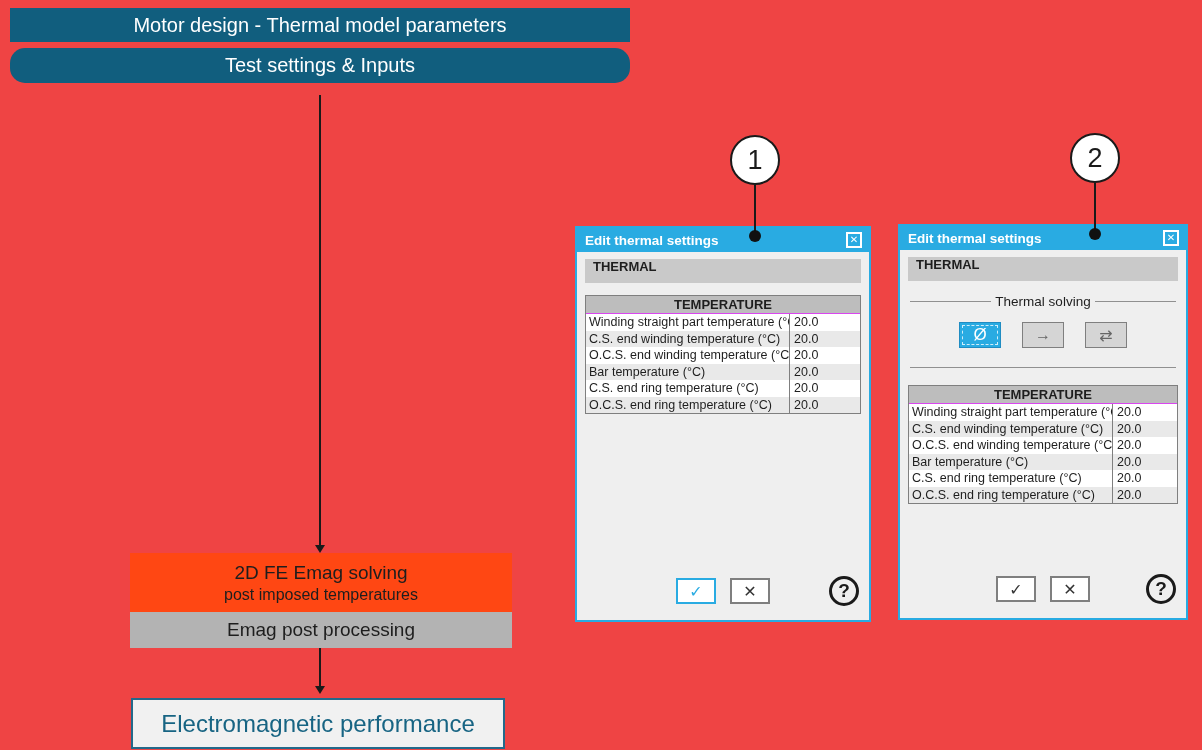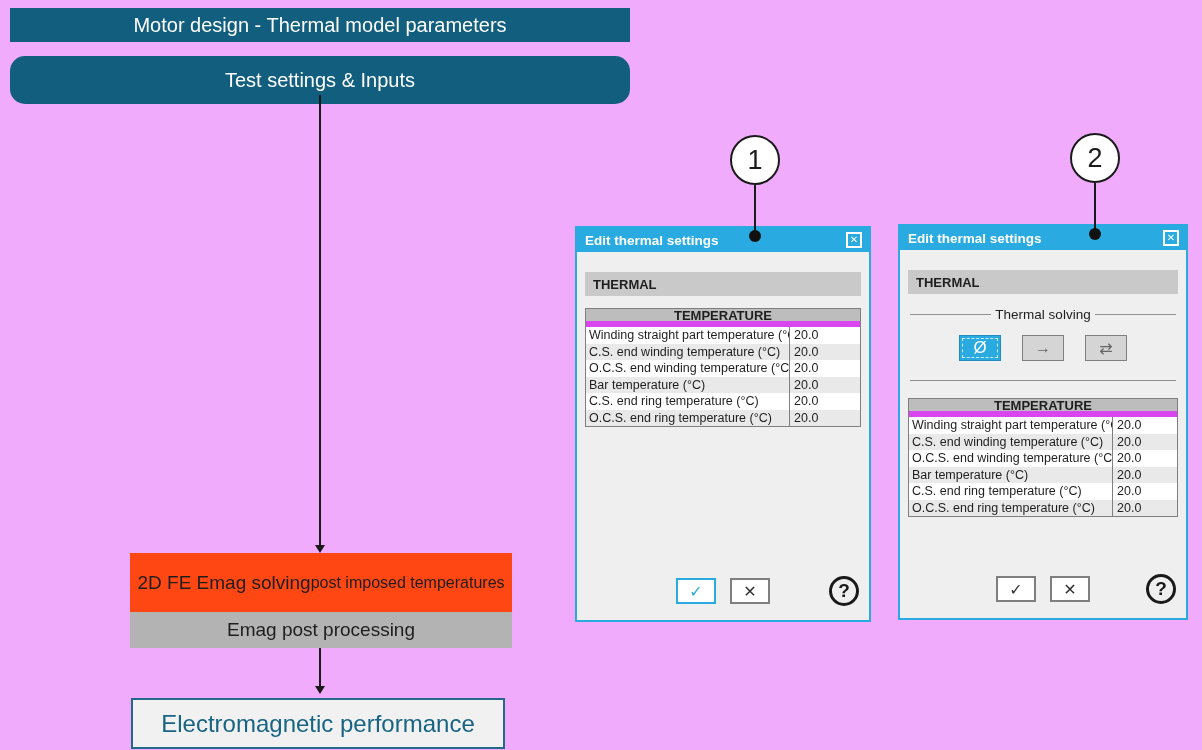--- a/index.html
+++ b/index.html
@@ -1,32 +1,32 @@
 <!DOCTYPE html>
 <html><head>
 <meta charset="utf-8">
 <style>
   * { margin:0; padding:0; box-sizing:border-box; }
   html,body { background:#ffffff; }
   body { font-family:"Liberation Sans", sans-serif; color:#1e1e1e; }
-  #canvas { position:relative; width:1202px; height:750px; background:#f0abfc; overflow:hidden;text-decoration:underline; }
+  #canvas { position:relative; width:1202px; height:750px; background:#ef4444; overflow:hidden;text-decoration:underline; }
 
   
   .banner { position:absolute; left:10px; width:620px; background:#115e7e; color:#ffffff;
             display:flex; align-items:center; justify-content:center; font-size:20px; }
   #banner1 { top:8px; height:34px; }
-  #banner2 { top:56px; height:48px;border-radius:15px; }
+  #banner2 { top:48px; height:35px;border-radius:15px; }
 
   
   .vline { position:absolute; width:2px; background:#1a1a1a; }
   .arrowhead { position:absolute; width:0; height:0; border-left:5px solid transparent;
                border-right:5px solid transparent; border-top:8px solid #1a1a1a; }
   #flow-annotation { position:absolute; left:332px; top:99px; font-size:15px; color:#1a1a1a; }
   #solving-box { position:absolute; left:130px; top:553px; width:382px; height:59px; background:#ff4713;
-                 display:flex; align-items:center; justify-content:center; color:#1e1e1e; }
+                 display:flex; flex-direction:column; align-items:center; justify-content:center; color:#1e1e1e; }
   #solving-box .l1 { font-size:19px; line-height:24px; }
   #solving-box .l2 { font-size:16px; line-height:19px; }
   #post-box { position:absolute; left:130px; top:612px; width:382px; height:36px; background:#b3b3b3;
               display:flex; align-items:center; justify-content:center; font-size:19px; color:#1e1e1e; }
   #result-box { position:absolute; left:131px; top:698px; width:374px; height:51px; background:#f1f1f1;
                 border:2px solid #24698a; color:#176483; display:flex; align-items:center; justify-content:center;
                 font-size:24px; }
 
   
   .callout-circle { position:absolute; width:50px; height:50px; border:2px solid #1a1a1a; border-radius:50%;
@@ -35,26 +35,26 @@
   .callout-stem { position:absolute; width:2px; background:#1a1a1a; z-index:20; }
   .callout-dot { position:absolute; width:12px; height:12px; border-radius:50%; background:#111111; z-index:21; }
 
   
   .dlg { position:absolute; width:296px; height:396px; background:#efefef; border:2px solid #29abe2; }
   #dialog2 { width:290px; }
   .titlebar { height:24px; background:#29abe2; display:flex; align-items:center; padding:0 7px 0 8px; }
   .titlebar .ttl { color:#ffffff; font-size:13.5px; font-weight:600; flex:1; }
   .closebtn { width:16px; height:16px; border:2px solid #ffffff; color:#ffffff; font-size:10px; line-height:1;
               display:flex; align-items:center; justify-content:center; cursor:pointer; background:transparent; }
-  .thermal { margin:20px 8px 0 8px; height:24px; background:#c9c9c9; display:flex; align-items:center;
+  .thermal { margin:7px 8px 0 8px; height:24px; background:#c9c9c9; display:flex; align-items:flex-start;
              padding-left:8px; font-size:13px; font-weight:700; color:#1e1e1e; }
 
   
   .tbl { margin:12px 8px 0 8px; border:1px solid #7f7f7f; background:#ffffff; }
-  .tblhead { height:18px; background:#bdbdbd; border-bottom:6px solid #d946ef; display:flex; align-items:center;
+  .tblhead { height:18px; background:#bdbdbd; border-bottom:1px solid #d946ef; display:flex; align-items:center;
              justify-content:center; font-size:13px; font-weight:700; color:#1e1e1e; }
   .trow { display:flex; height:16.5px; font-size:12.5px; color:#1e1e1e; }
   .trow:nth-child(odd) { background:#e9e9e9; }
   .trow:nth-child(even) { background:#ffffff; }
   .tlabel { width:204px; padding-left:3px; display:flex; align-items:center; border-right:1px solid #7f7f7f;
             white-space:nowrap; overflow:hidden; }
   .tval { flex:1; padding-left:4px; display:flex; align-items:center; }
 
   
   .legendrow { margin:13px 10px 0 10px; display:flex; align-items:center; }

